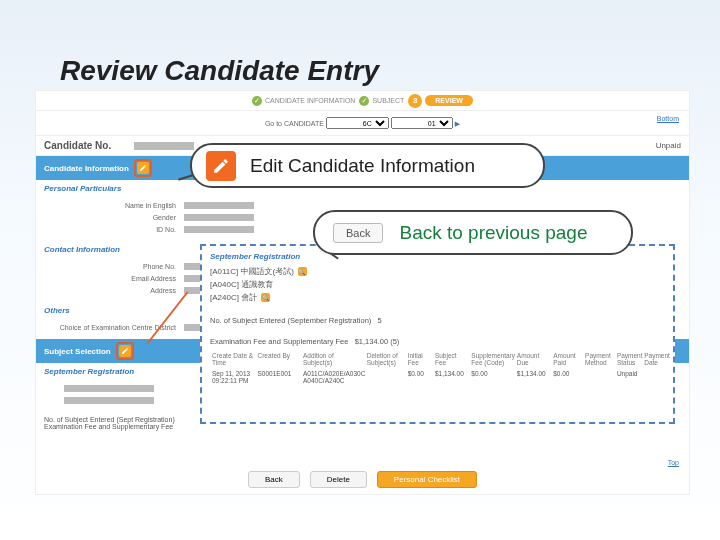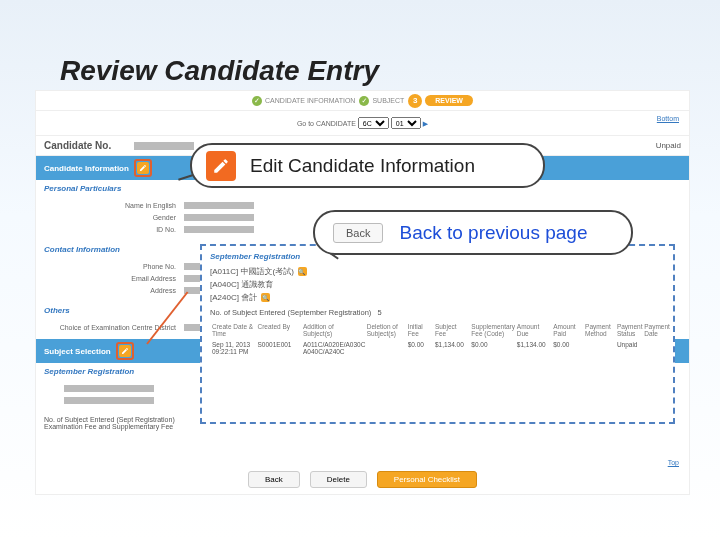--- a/index.html
+++ b/index.html
@@ -9,21 +9,21 @@
   .app { position: absolute; top: 90px; left: 35px; width: 655px; height: 405px; background: #fff; font-size: 8px; color: #555; border: 1px solid #eee; }
   
   .steps { height: 20px; display: flex; align-items: center; justify-content: center; gap: 4px; border-bottom: 1px solid #eee; }
   .step { display: flex; align-items: center; gap: 3px; }
   .step-check { width: 10px; height: 10px; border-radius: 50%; background: #8ab84a; color: #fff; font-size: 7px; display: flex; align-items: center; justify-content: center; }
   .step-label { font-size: 7px; color: #888; }
   .step-num { width: 14px; height: 14px; border-radius: 50%; background: #f5a623; color: #fff; font-size: 8px; display: flex; align-items: center; justify-content: center; font-weight: bold; }
   .step-review { background: #f5a623; color: #fff; border-radius: 8px; padding: 2px 10px; font-size: 7px; font-weight: bold; }
   .bottom-link { position: absolute; right: 10px; top: 24px; font-size: 7px; color: #3478c0; text-decoration: underline; }
   .goto { text-align: center; padding: 6px 0; border-bottom: 1px solid #eee; font-size: 7px; color: #666; }
-  .goto select { font-size: 7px; height: 12px; }
+  .goto select { font-size: 7px; height: 12px; padding-left: 32px; }
   .row-cand { display: flex; align-items: center; padding: 4px 8px; border-bottom: 1px solid #eee; }
   .row-cand .lbl { width: 90px; font-weight: bold; font-size: 10px; color: #555; }
   .row-cand .bar { width: 60px; height: 8px; background: #bbb; }
   .row-cand .status { margin-left: auto; font-size: 8px; color: #555; }
   .sec-hdr { background: #4aa0d8; color: #fff; font-weight: bold; padding: 3px 8px; font-size: 8px; display: flex; align-items: center; gap: 5px; }
   .sec-sub { color: #3478c0; font-weight: bold; font-style: italic; font-size: 8px; padding: 4px 8px; }
   .edit-badge-small { width: 12px; height: 12px; background: #f5a623; border-radius: 2px; display: flex; align-items: center; justify-content: center; }
   .edit-badge-small svg { width: 8px; height: 8px; }
   .sel-outline { border: 2px solid #e06030; border-radius: 3px; padding: 1px; }
   .field-col { padding: 2px 8px 6px 8px; }
@@ -37,28 +37,28 @@
   .btn.orange { background: #f5a623; color: #fff; border-color: #d88c10; }
   
   .callout1 { position: absolute; top: 143px; left: 190px; width: 355px; height: 45px; background: #fff; border: 2px solid #444; border-radius: 22px; display: flex; align-items: center; gap: 14px; padding: 6px 14px; z-index: 20; }
   .callout1 .big-icon { width: 30px; height: 30px; background: #f26a21; border-radius: 4px; display: flex; align-items: center; justify-content: center; }
   .callout1 .big-icon svg { width: 18px; height: 18px; }
   .callout1 .txt { font-size: 19px; color: #222; }
   .callout1-tail { position: absolute; top: 176px; left: 178px; width: 18px; height: 2px; background: #444; transform: rotate(-18deg); z-index: 20; }
   
   .callout2 { position: absolute; top: 210px; left: 313px; width: 320px; height: 45px; background: #fff; border: 2px solid #444; border-radius: 22px; display: flex; align-items: center; gap: 16px; padding: 0 18px; z-index: 20; }
   .callout2 .back-mini { border: 1px solid #bbb; border-radius: 3px; padding: 3px 12px; font-size: 11px; background: #f7f7f7; color: #555; }
-  .callout2 .txt { font-size: 19px; color: #1d4ed8; white-space: nowrap; }
+  .callout2 .txt { font-size: 19px; color: #15803d; white-space: nowrap; }
   .callout2-tail { position: absolute; top: 252px; left: 320px; width: 20px; height: 2px; background: #444; transform: rotate(35deg); z-index: 20; }
   
   .popup { position: absolute; top: 244px; left: 200px; width: 475px; height: 180px; background: #fff; border: 2px dashed #5080c0; padding: 6px 8px; font-size: 8px; color: #555; z-index: 15; }
   .popup .ptitle { color: #3478c0; font-weight: bold; font-style: italic; font-size: 8px; margin-bottom: 4px; }
   .popup .subj-row { display: flex; align-items: center; gap: 4px; height: 13px; font-size: 8px; }
   .popup .subj-row .mg { width: 9px; height: 9px; background: #f5a623; border-radius: 2px; display: flex; align-items: center; justify-content: center; font-size: 6px; color: #fff; }
-  .popup .sumline { font-size: 7.5px; color: #555; margin-top: 4px; }
+  .popup .sumline { font-size: 7.5px; color: #555; margin-top: 12px; }
   .popup table { width: 100%; border-collapse: collapse; margin-top: 4px; font-size: 6.5px; color: #555; table-layout: fixed; }
   .popup th { color: #777; font-weight: normal; text-align: left; padding: 2px 2px; vertical-align: top; }
   .popup td { padding: 2px 2px; vertical-align: top; }
   
   .connector2 { position: absolute; top: 343px; left: 147px; width: 66px; height: 2px; background: #e06030; transform-origin: left center; transform: rotate(-52deg); z-index: 10; }
   .slide-num { position: absolute; bottom: 18px; right: 56px; font-size: 15px; color: #333; }
 </style>
 </head>
 <body>
 
@@ -207,20 +207,21 @@
         <span class="mg">🔍</span>
       </div>
     <div class="subj-row">
         <span>[A040C] 通識教育</span>
       </div>
     <div class="subj-row">
         <span>[A240C] 會計</span>
         <span class="mg">🔍</span>
       </div>
     <div class="sumline"><span>No. of Subject Entered (September Registration)</span>&nbsp;&nbsp;&nbsp;<span>5</span></div>
+    <div class="sumline"><span>Examination Fee and Supplementary Fee</span>&nbsp;&nbsp;&nbsp;<span>$1,134.00 (5)</span></div>
     <table>
       <colgroup>
         <col style="width:10%">
           <col style="width:10%">
           <col style="width:14%">
           <col style="width:9%">
         <col style="width:6%">
           <col style="width:8%">
           <col style="width:10%">
           <col style="width:8%">

